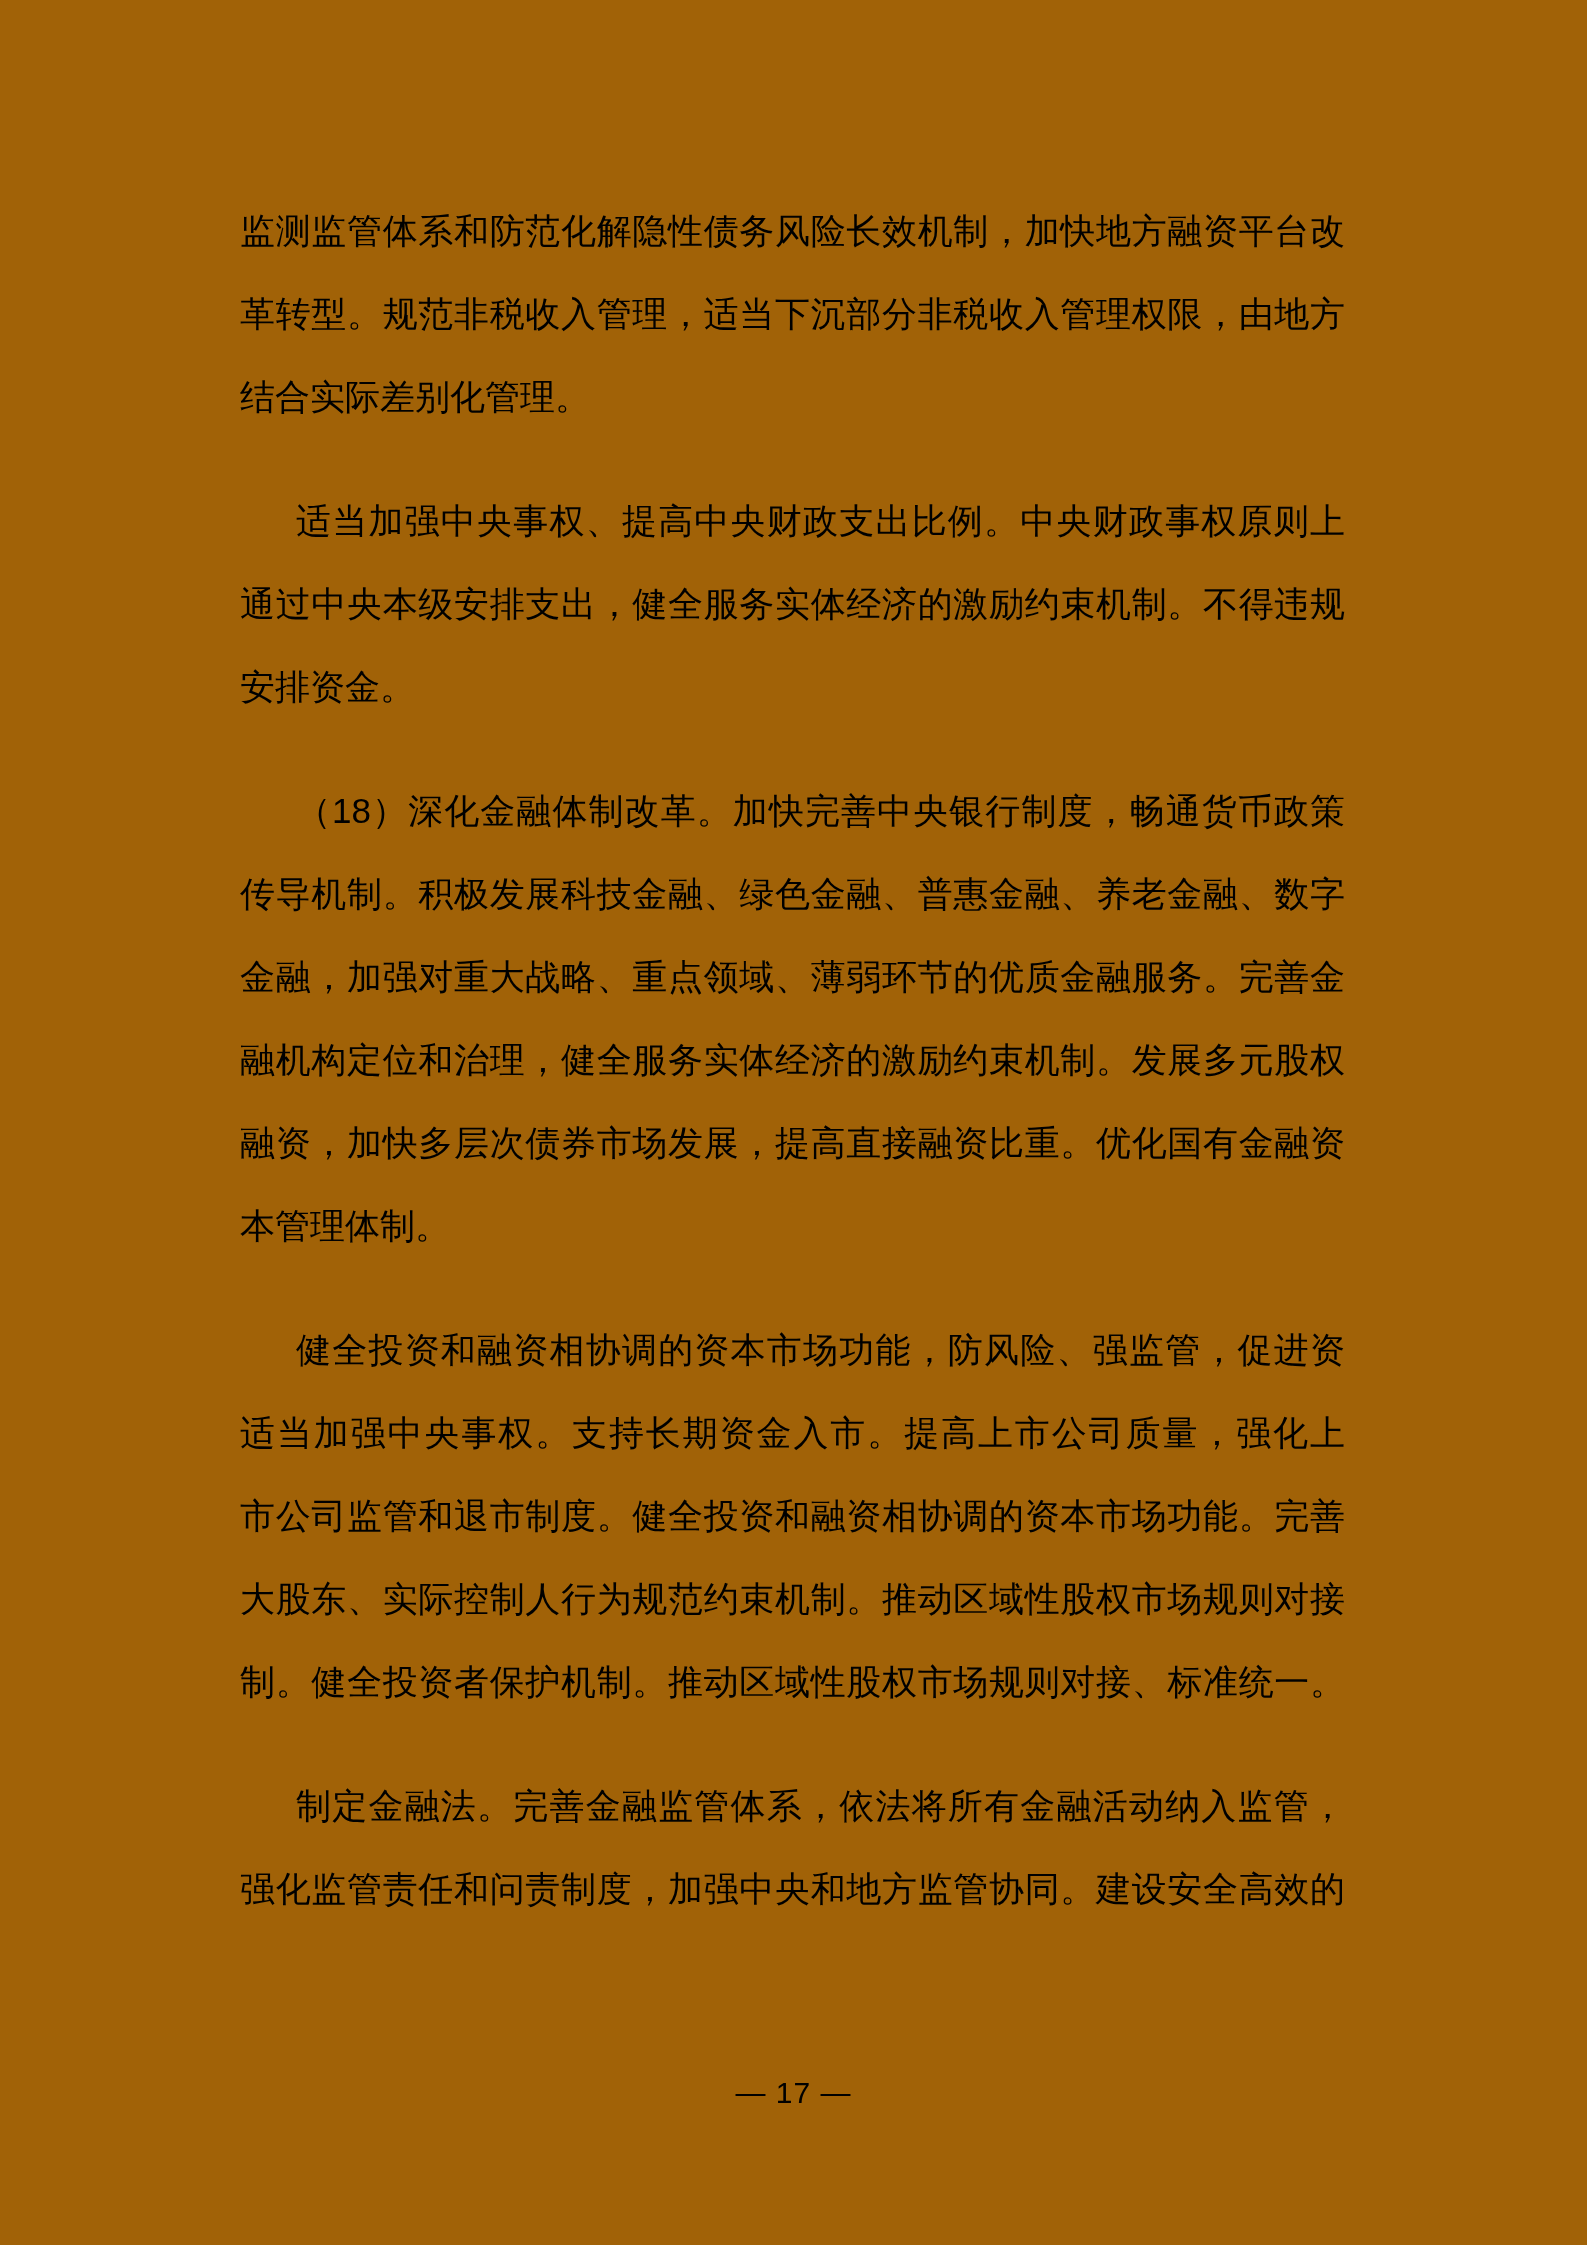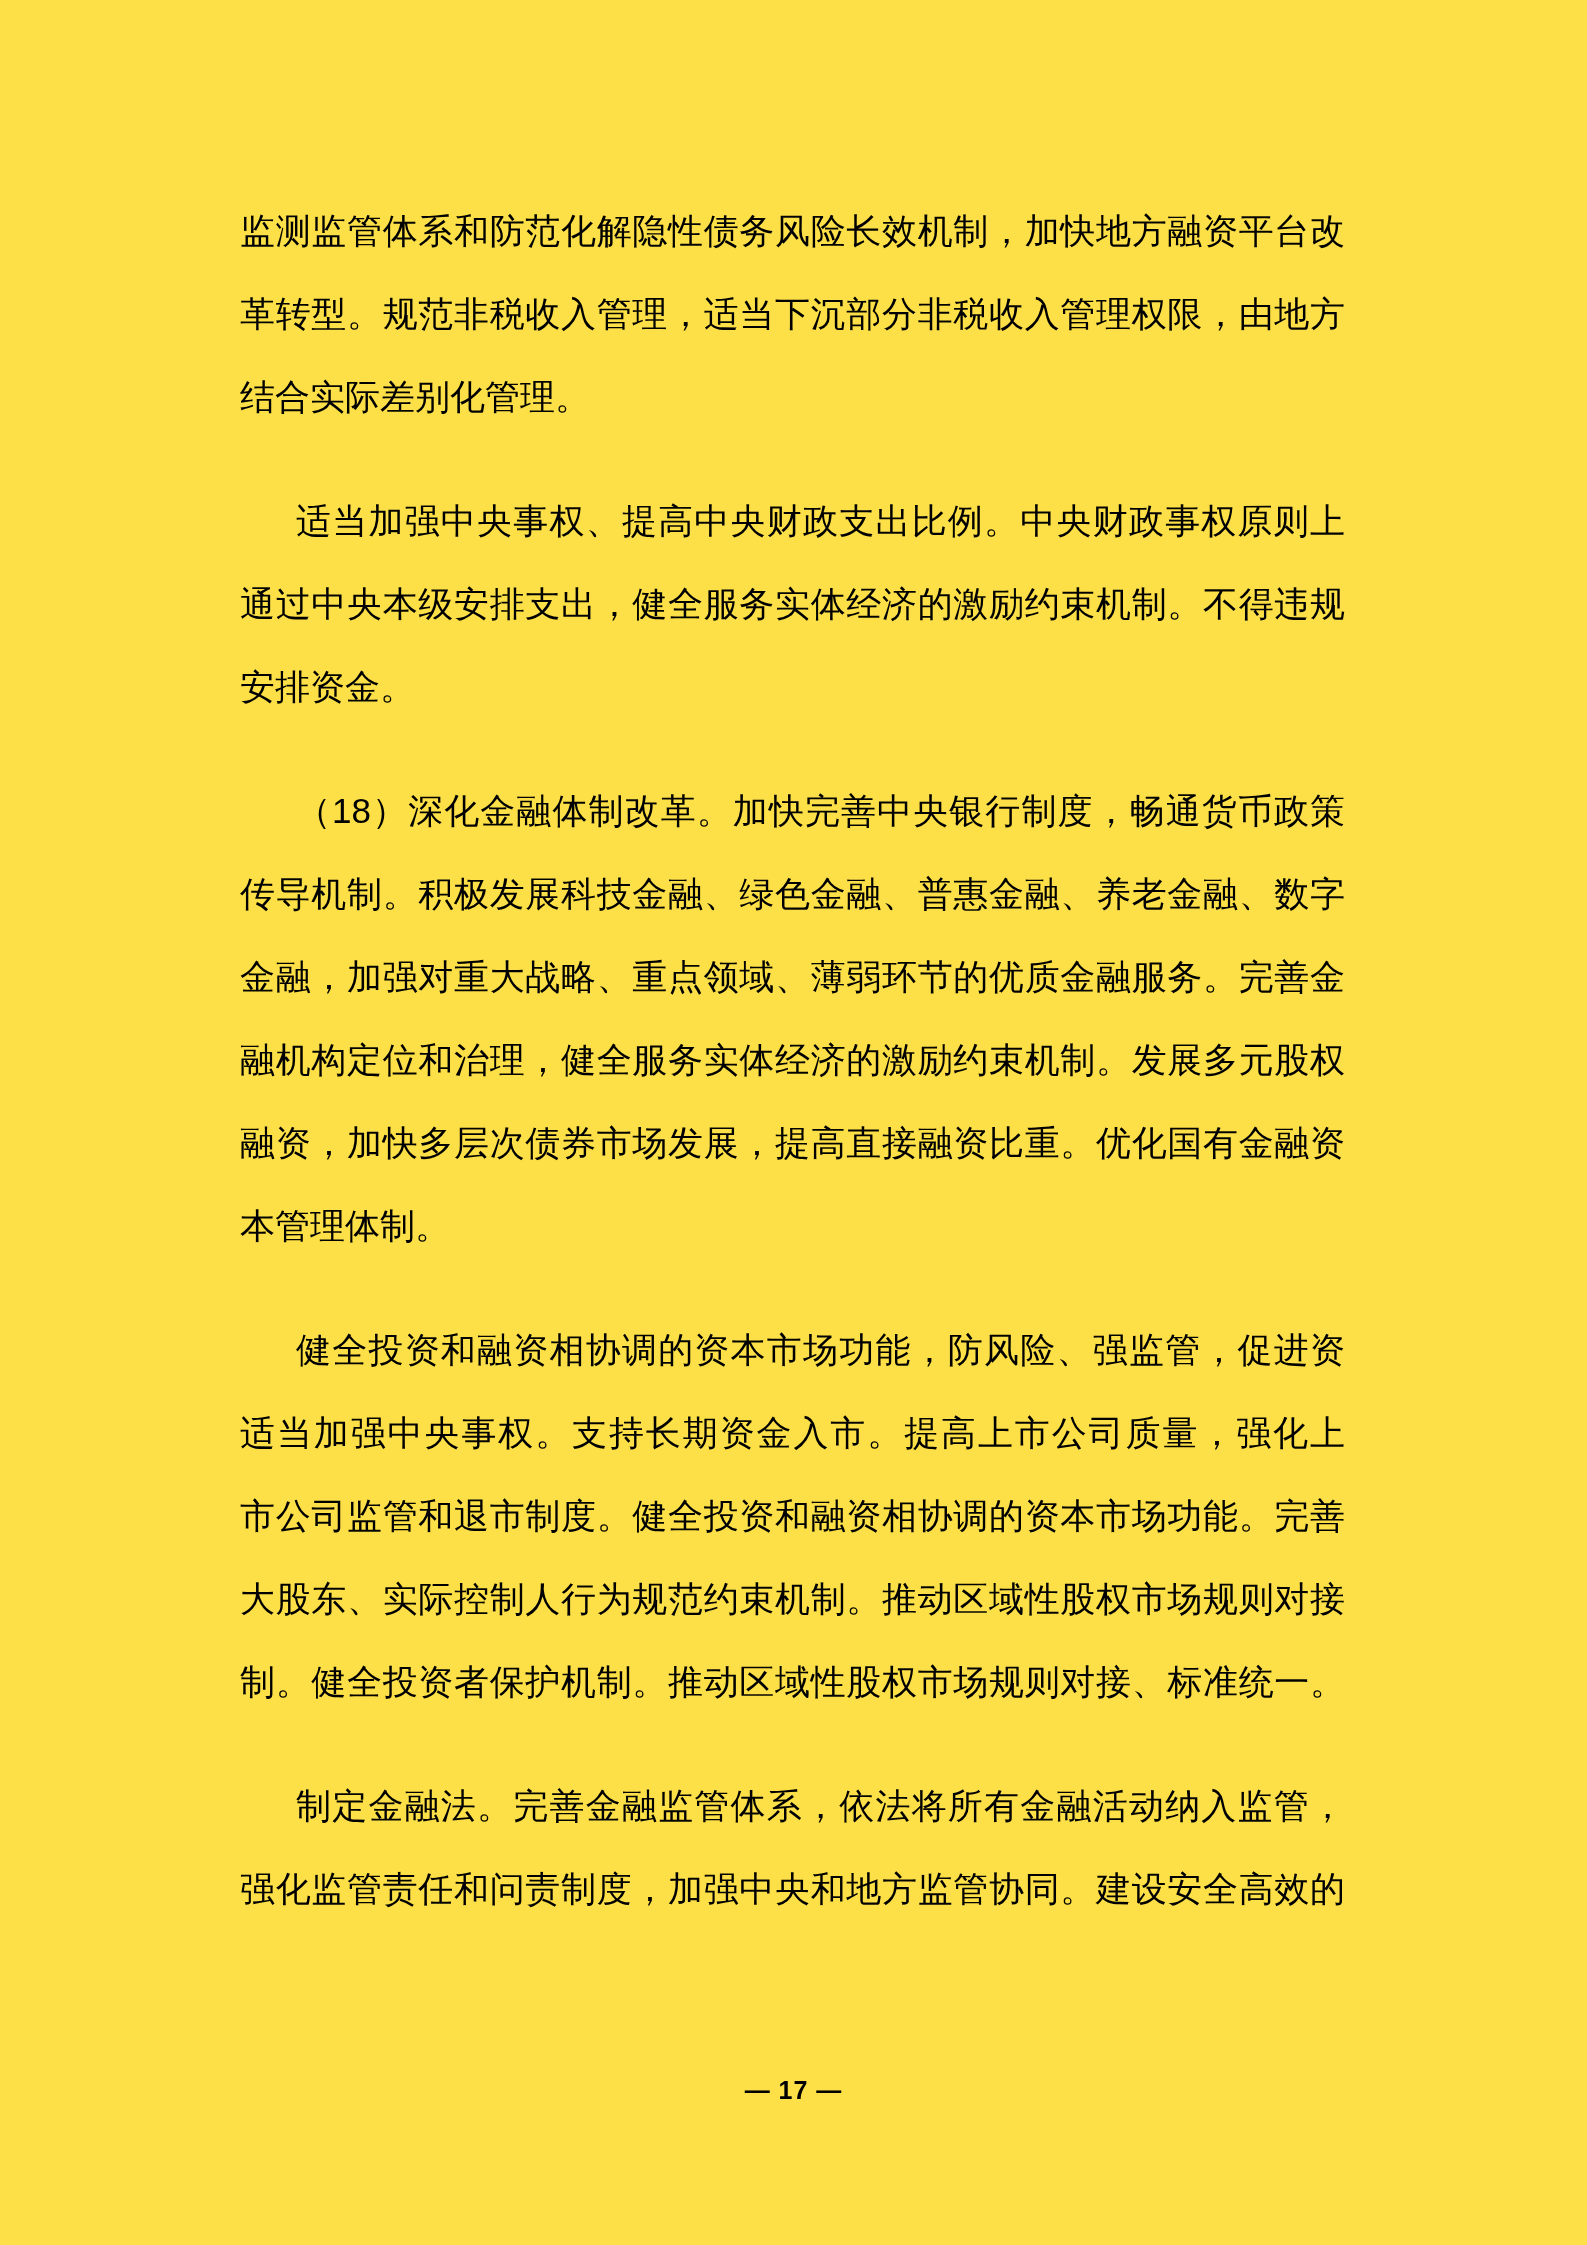--- a/index.html
+++ b/index.html
@@ -11,21 +11,21 @@
     height: 2245px;
     position: relative;
     background: #ffffff;
     color: #000000;
     font-family: "Liberation Sans", sans-serif;
     overflow: hidden;
   }
   .page {
     position: absolute;
     inset: 0;
-    background: #fde047;
+    background: #a16207;
   }
   .text-block {
     position: absolute;
     left: 240px;
     top: 189px;
     width: 1105px;
   }
   .paragraph {
     margin: 0 0 41px 0;
   }
@@ -45,23 +45,22 @@
     text-indent: 56px;
   }
   .page-footer {
     position: absolute;
     left: 0;
     top: 2076px;
     width: 1587px;
     text-align: center;
   }
   .page-number {
-    font-size: 25px;
+    font-size: 30px;
     letter-spacing: 1px;
-    font-weight: bold;
   }
 </style>
 </head>
 <body>
 
 <div class="page">
   <main class="text-block">
       <div class="paragraph">
         <div class="line fill">监测监管体系和防范化解隐性债务风险长效机制，加快地方融资平台改</div>
         <div class="line fill">革转型。规范非税收入管理，适当下沉部分非税收入管理权限，由地方</div>

